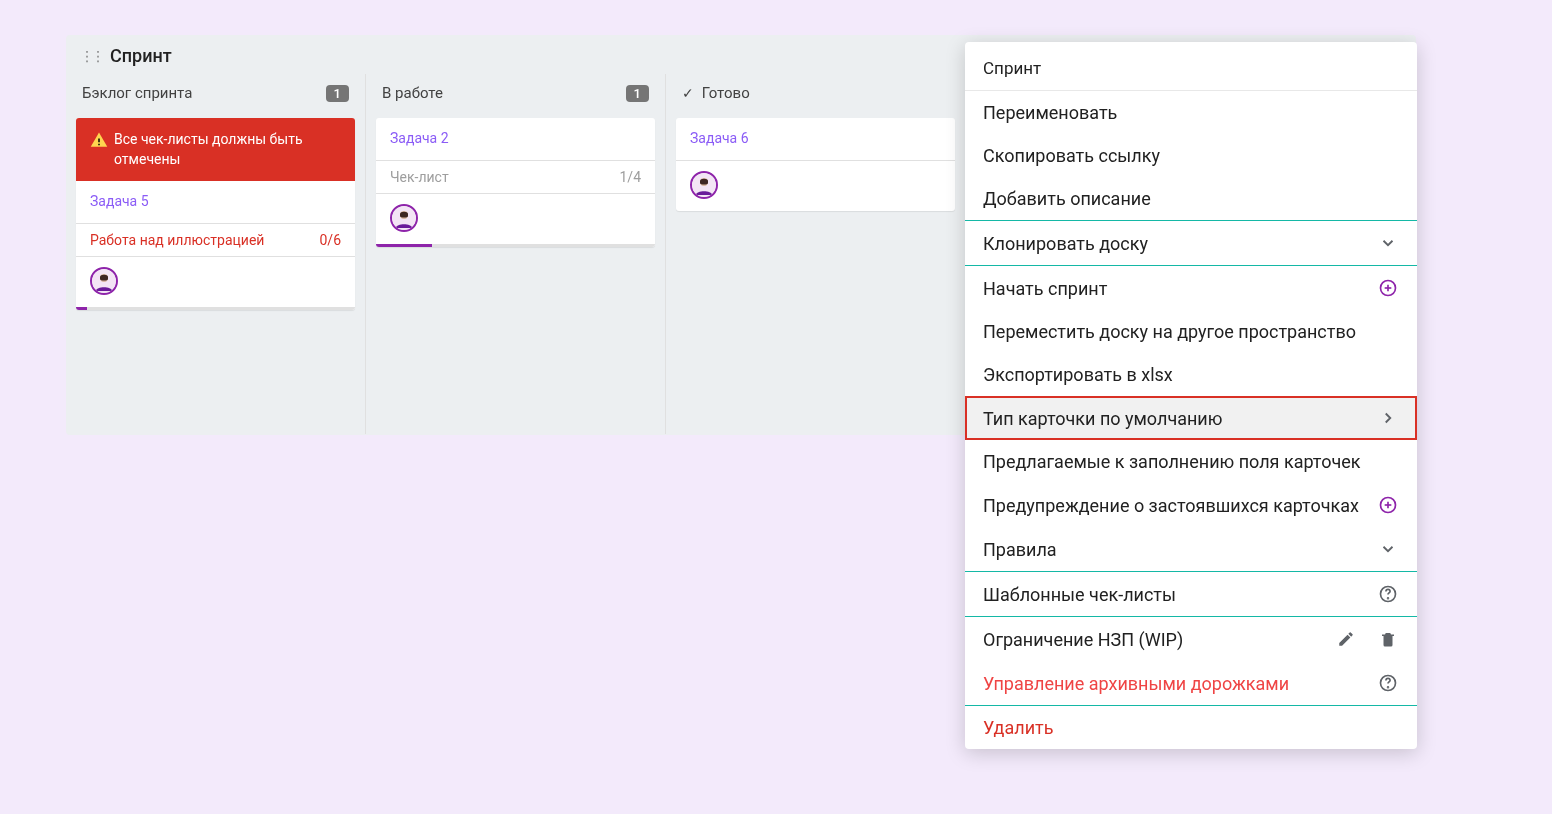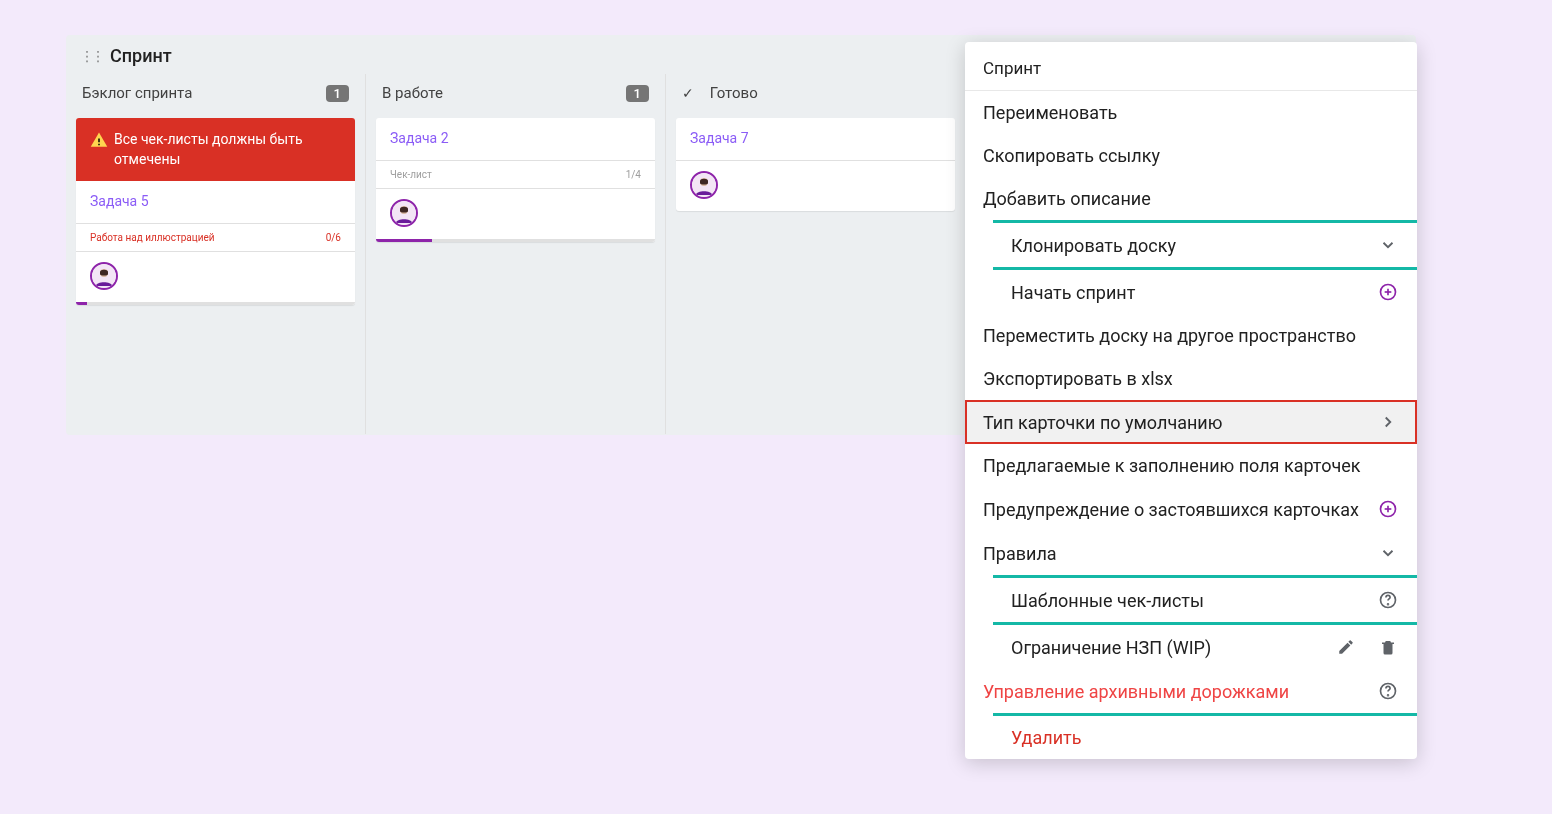--- a/index.html
+++ b/index.html
@@ -59,21 +59,21 @@
     display: flex;
     flex-direction: column;
     min-height: 360px;
   }
   .column-header {
     display: flex;
     align-items: center;
     padding: 10px 16px;
     font-size: 15px;
     color: #424242;
-    gap: 16px;
+    gap: 8px;
   }
   .column-title { flex: 1; }
   .badge {
     background: #757575;
     color: #fff;
     border-radius: 4px;
     padding: 1px 8px;
     font-size: 13px;
     font-weight: 500;
   }
@@ -108,21 +108,21 @@
   }
   .card-title {
     font-size: 14px;
     color: #8b5cf6;
     margin-bottom: 10px;
   }
   .checklist-row {
     display: flex;
     justify-content: space-between;
     align-items: center;
-    font-size: 10px;
+    font-size: 14px;
     color: #9e9e9e;
     border-top: 1px solid #e0e0e0;
     border-bottom: 1px solid #e0e0e0;
     padding: 8px 14px;
     gap: 8px;
   }
   .checklist-row.danger .checklist-label,
   .checklist-row.danger .checklist-count { color: #d93025; }
   .checklist-label { }
   .checklist-count { }
@@ -172,21 +172,21 @@
   }
   .dropdown-item {
     display: flex;
     align-items: center;
     padding: 11px 18px;
     font-size: 18px;
     color: #212121;
     cursor: pointer;
     position: relative;
   }
-  .dropdown-item.sep-top { border-top: 3px solid #14b8a6; margin-left: 28px; }
+  .dropdown-item.sep-top { border-top: 1px solid #14b8a6; }
   .dropdown-item .item-label { flex: 1; }
   .dropdown-item .item-icon {
     width: 22px; height: 22px;
     display: inline-flex; align-items: center; justify-content: center;
     color: #5f6368;
   }
   .dropdown-item .item-icon.purple { color: #8e24aa; }
   .dropdown-item.disabled .item-label { color: #ef4444; }
   .dropdown-item.danger .item-label { color: #d93025; }
   .dropdown-item.highlight {
@@ -300,21 +300,21 @@
       </div>
     </div>
 
     <div class="column">
       <div class="column-header">
         <span class="check-icon">✓</span>
         <span class="column-title">Готово</span>
       </div>
       <div class="card">
         <div class="card-body">
-          <div class="card-title">Задача 7</div>
+          <div class="card-title">Задача 6</div>
         </div>
         <div class="card-footer" style="border-top:1px solid #e0e0e0">
           <span class="avatar">
             <svg viewBox="0 0 24 24">
                 <circle cx="12" cy="12" r="12" fill="#f3e5f5"></circle>
                 <circle cx="12" cy="9" r="4" fill="#d7b49e"></circle>
                 <path d="M4 22c0-5 16-5 16 0" fill="#6a1b9a"></path>
                 <path d="M8 8c0-3 8-3 8 0v2c0 2-8 2-8 0z" fill="#3e2723"></path>
               </svg>
           </span>

